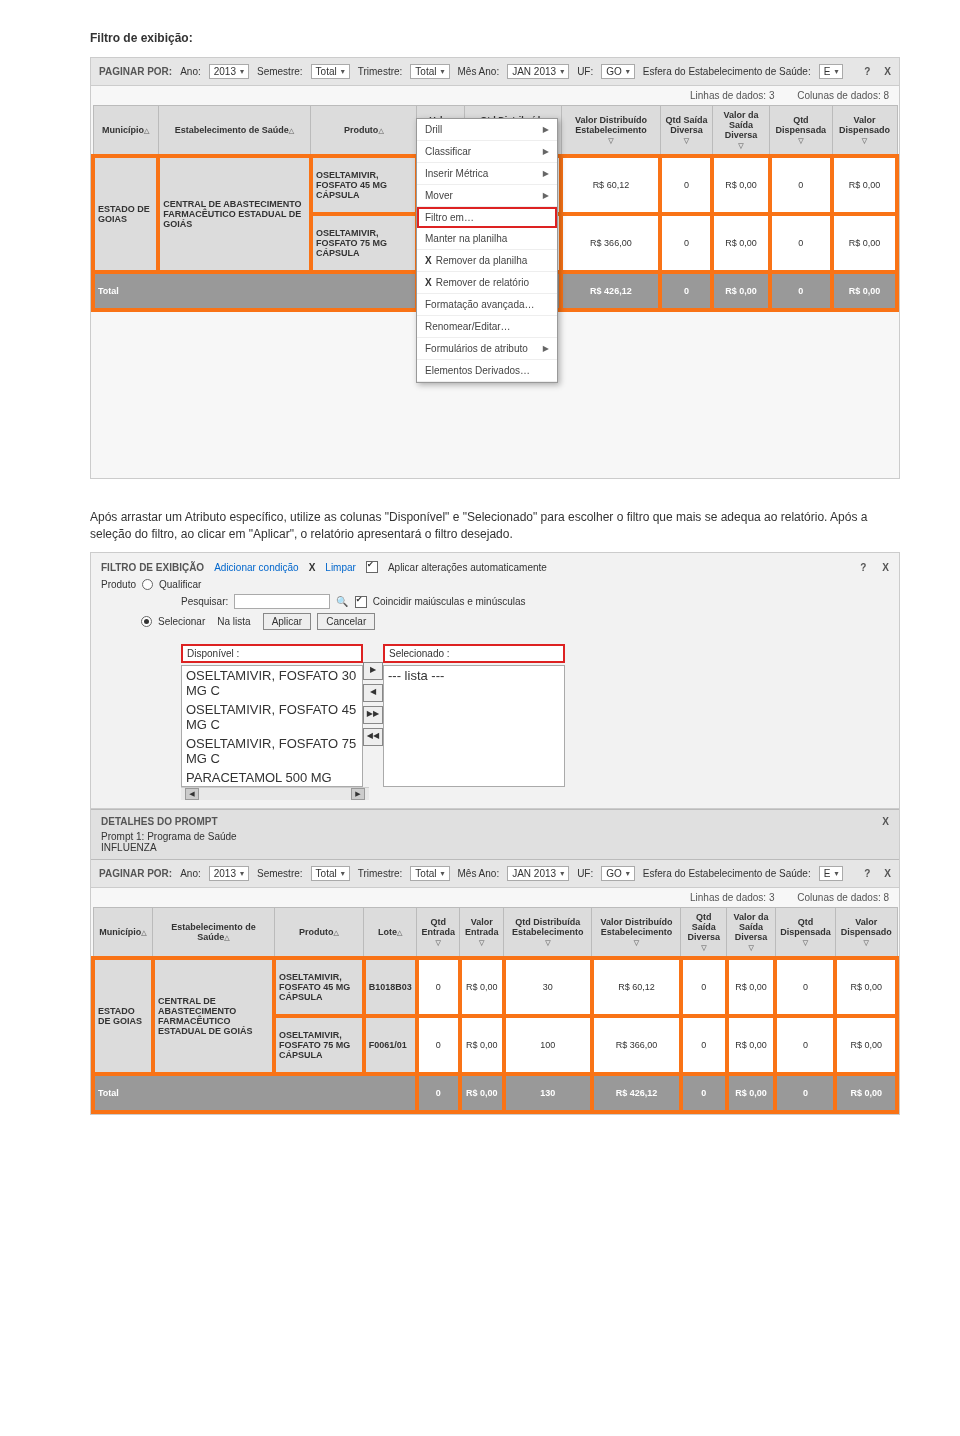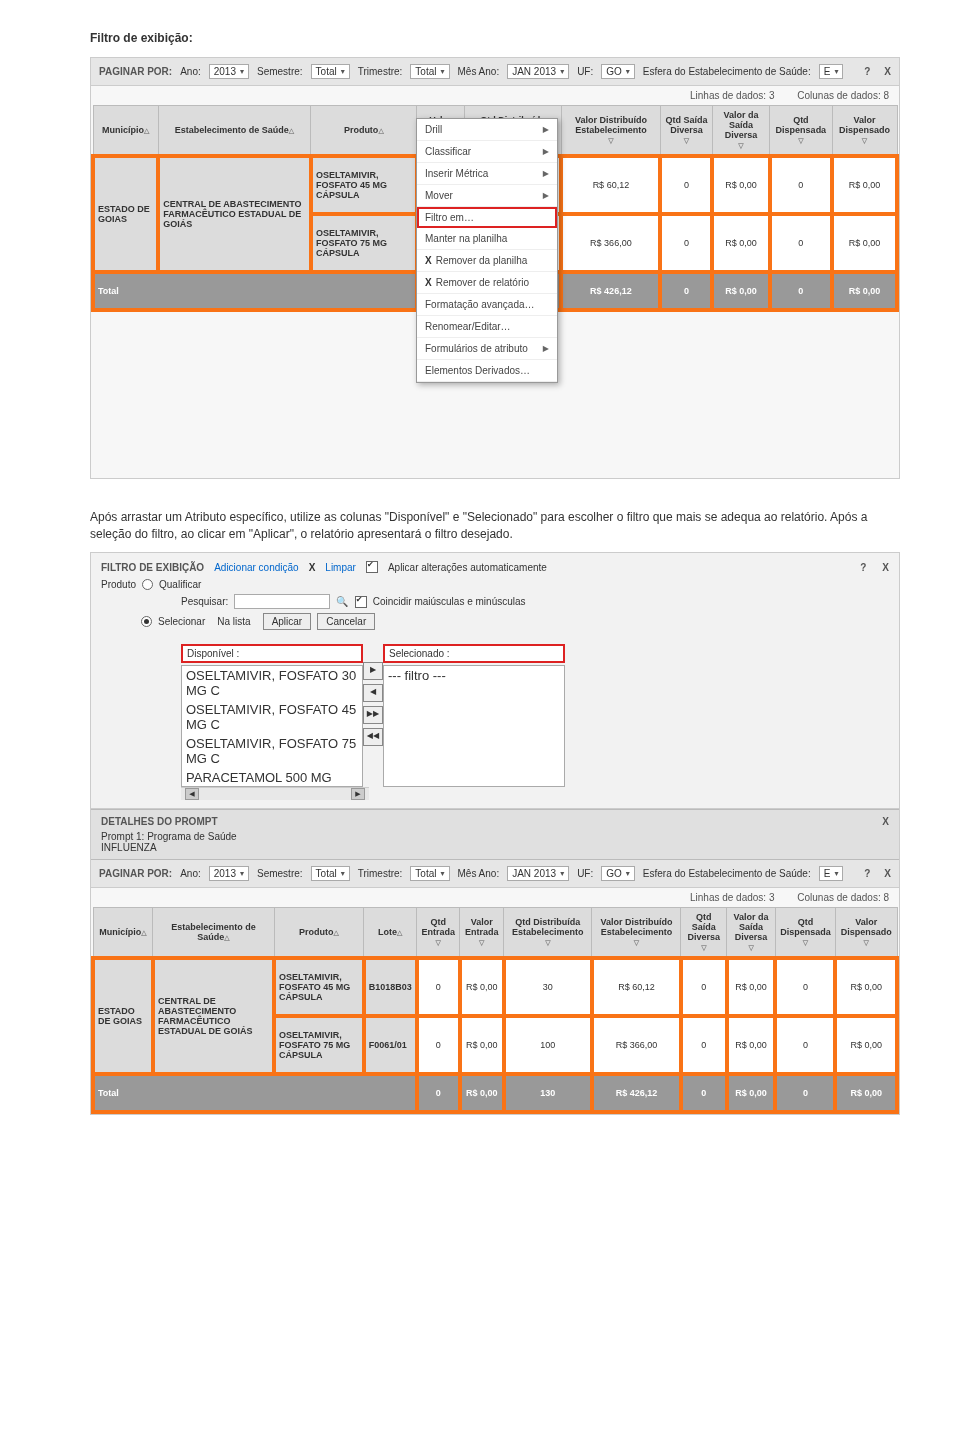--- a/index.html
+++ b/index.html
@@ -221,21 +221,21 @@
       </div>
       <div class="movers">
         <div class="mb">▶</div>
         <div class="mb">◀</div>
         <div class="mb">▶▶</div>
         <div class="mb">◀◀</div>
       </div>
       <div>
         <div class="listhead">Selecionado :</div>
         <div class="listbox">
-          <div class="litem">--- filtro ---</div>
+          <div class="litem">--- lista ---</div>
         </div>
       </div>
     </div>
     <div class="scrollbar" style="margin-left:80px;width:180px;margin-top:0">
       <div class="sarrow">◀</div>
       <div style="flex:1"></div>
       <div class="sarrow">▶</div>
     </div>
   </div>
 

